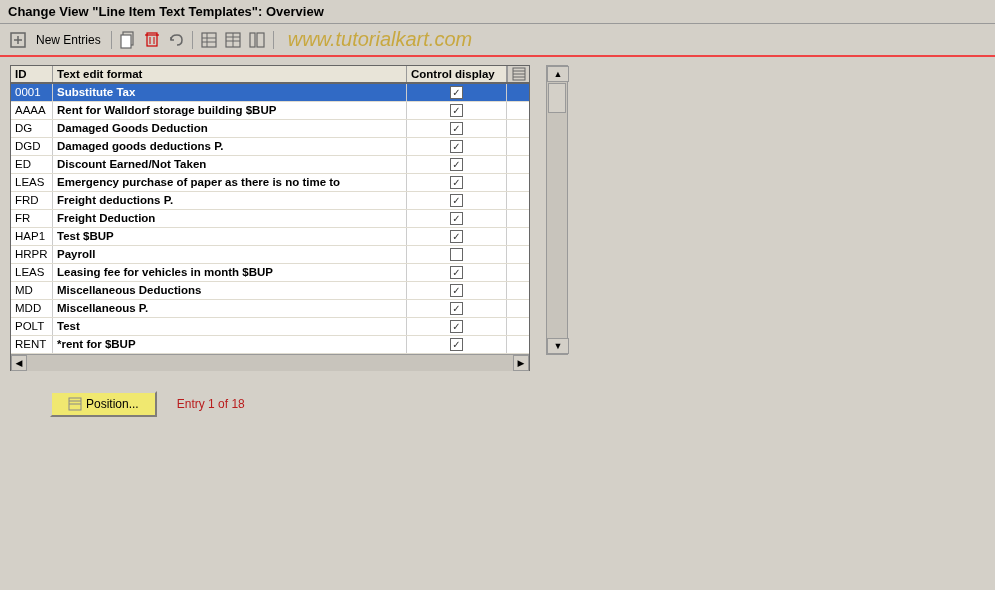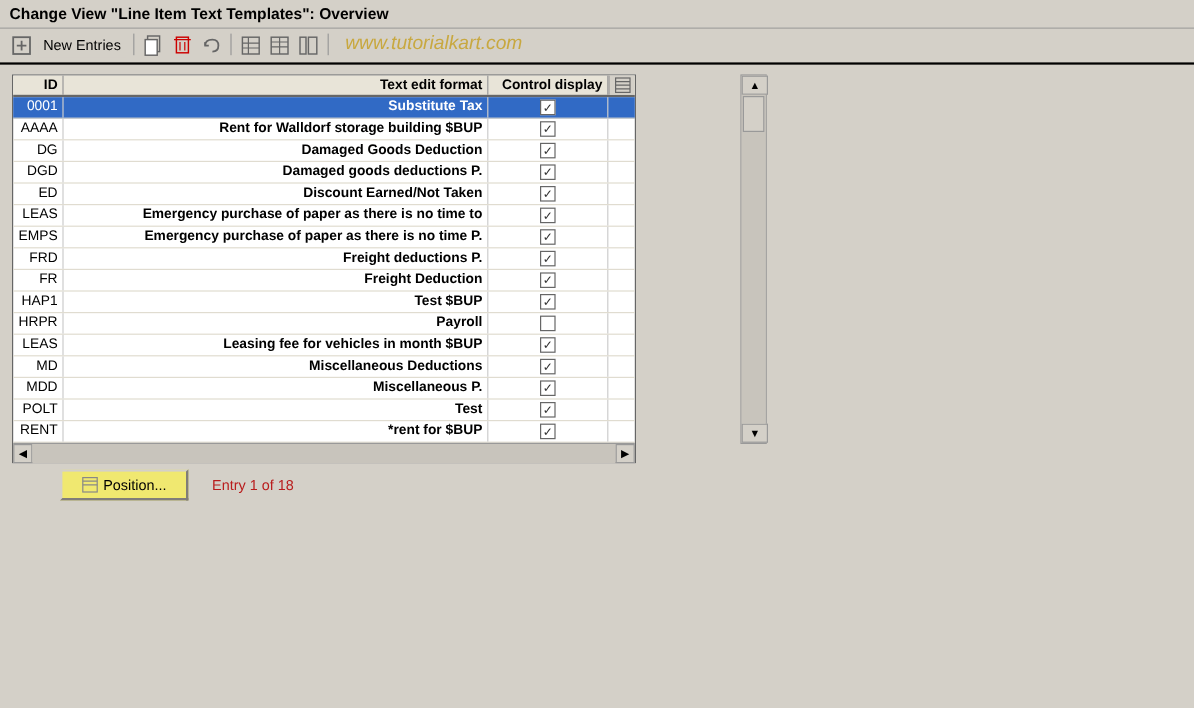--- a/index.html
+++ b/index.html
@@ -15,22 +15,23 @@
       background: #d4d0c8;
       padding: 4px 8px;
       font-weight: bold;
       font-size: 13px;
       border-bottom: 1px solid #999;
     }
     .toolbar {
       background: #d4d0c8;
       padding: 4px 8px;
       display: flex;
+      align-items: center;
       gap: 4px;
-      border-bottom: 2px solid #000000;
+      border-bottom: 2px solid #ef4444;
     }
     .toolbar-icon {
       width: 20px;
       height: 20px;
       display: inline-flex;
       align-items: center;
       justify-content: center;
       cursor: pointer;
       font-size: 14px;
     }
@@ -45,21 +46,21 @@
       font-size: 12px;
     }
     .toolbar-separator {
       width: 1px;
       height: 18px;
       background: #999;
       margin: 0 2px;
     }
     .watermark {
       color: #c8a840;
-      font-size: 16px;
+      font-size: 20px;
       font-style: italic;
       margin-left: 8px;
     }
     .main-content {
       padding: 8px 10px;
       background: #d4d0c8;
     }
     .table-container {
       border: 1px solid #666;
       background: white;
@@ -188,21 +189,21 @@
       justify-content: center;
       cursor: pointer;
       font-size: 9px;
     }
     .h-scroll-track {
       flex: 1;
       height: 16px;
       background: #c8c4bc;
     }
     .footer-area {
-      margin-top: 5px;
+      margin-top: 20px;
       display: flex;
       align-items: center;
       gap: 20px;
       padding-left: 40px;
     }
     .position-btn {
       background: #f0e870;
       border: 2px outset #d4d0c8;
       padding: 4px 16px;
       font-size: 12px;
@@ -210,22 +211,21 @@
       display: flex;
       align-items: center;
       gap: 4px;
     }
     .entry-info {
       font-size: 12px;
       color: #b91c1c;
     }
     .table-wrapper {
       position: relative;
-      width: 607px;
-      text-align: right;
+      width: 536px;
     }
   </style>
 </head>
 <body>
 
 <div class="title-bar">
   <span>Change View "Line Item Text Templates": Overview</span>
 </div>
 
 <div class="toolbar">
@@ -356,28 +356,20 @@
           </div>
           <div class="table-row">
             <div class="cell cell-id">LEAS</div>
             <div class="cell cell-text">Emergency purchase of paper as there is no time to</div>
             <div class="cell cell-control">
               <div class="checkbox-display checked"></div>
             </div>
             <div class="cell cell-spacer"></div>
           </div>
           <div class="table-row">
-            <div class="cell cell-id">EMPS</div>
-            <div class="cell cell-text">Emergency purchase of paper as there is no time P.</div>
-            <div class="cell cell-control">
-              <div class="checkbox-display checked"></div>
-            </div>
-            <div class="cell cell-spacer"></div>
-          </div>
-          <div class="table-row">
             <div class="cell cell-id">FRD</div>
             <div class="cell cell-text">Freight deductions P.</div>
             <div class="cell cell-control">
               <div class="checkbox-display checked"></div>
             </div>
             <div class="cell cell-spacer"></div>
           </div>
           <div class="table-row">
             <div class="cell cell-id">FR</div>
             <div class="cell cell-text">Freight Deduction</div>

